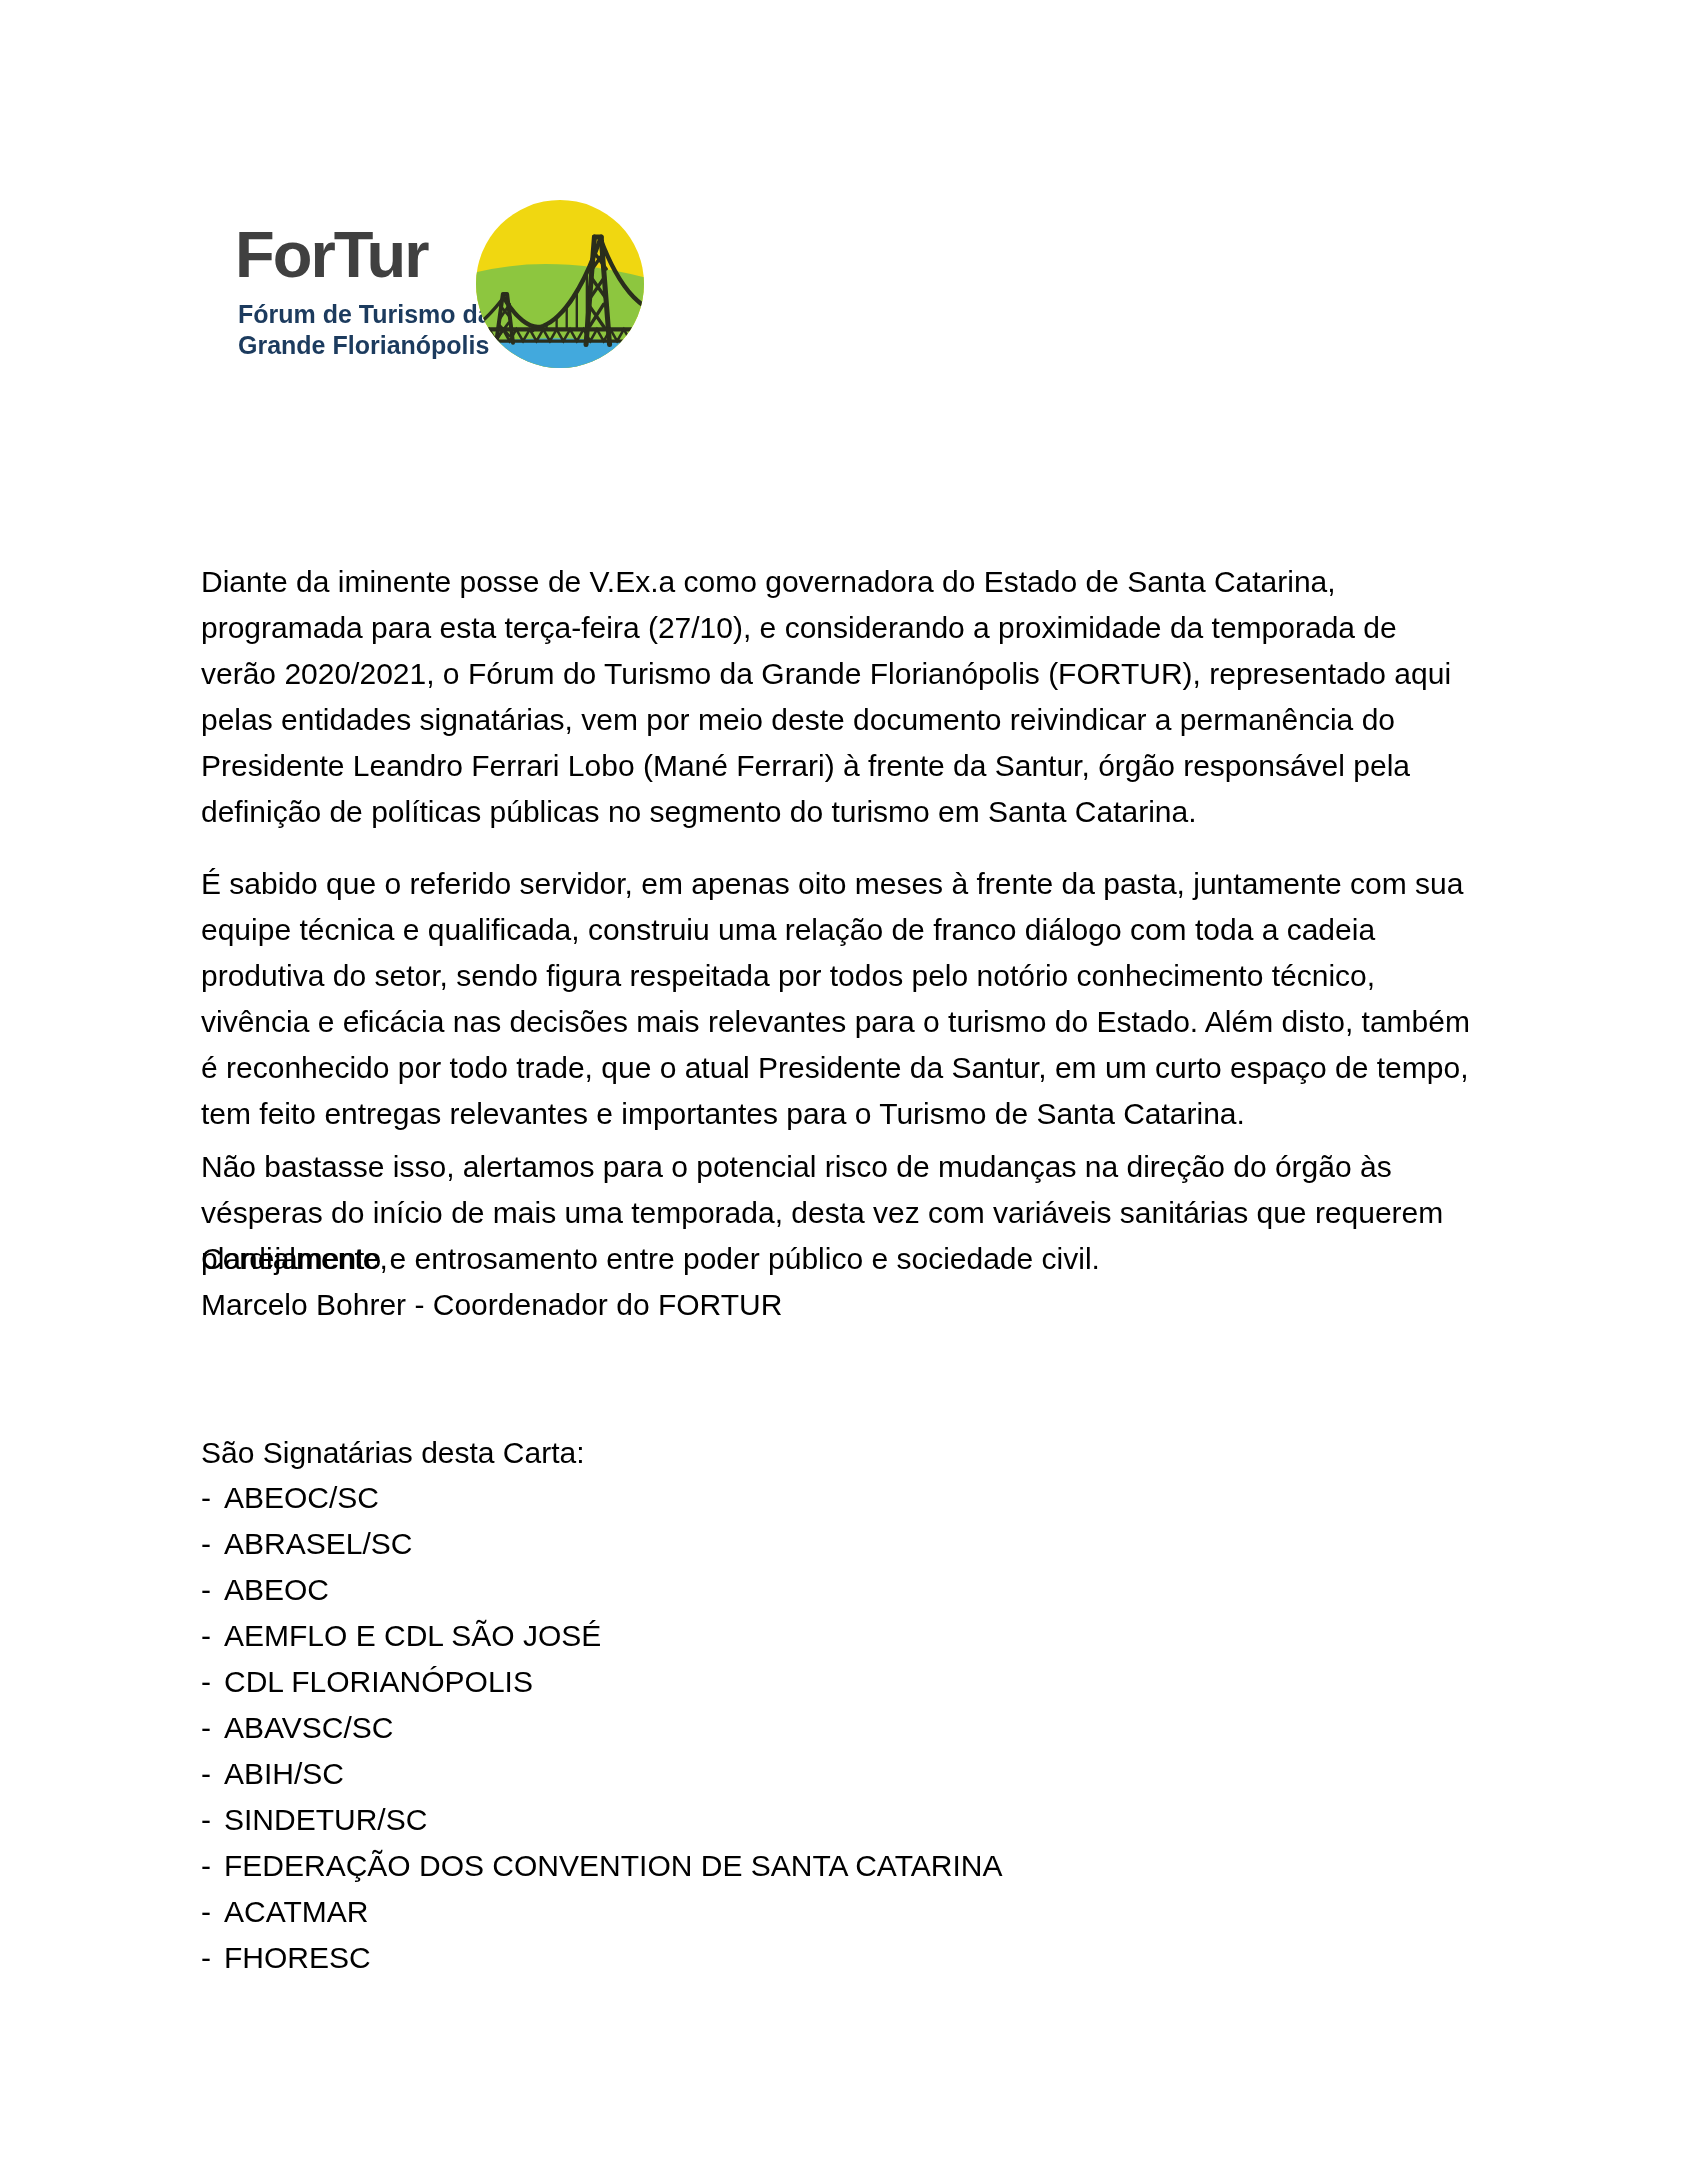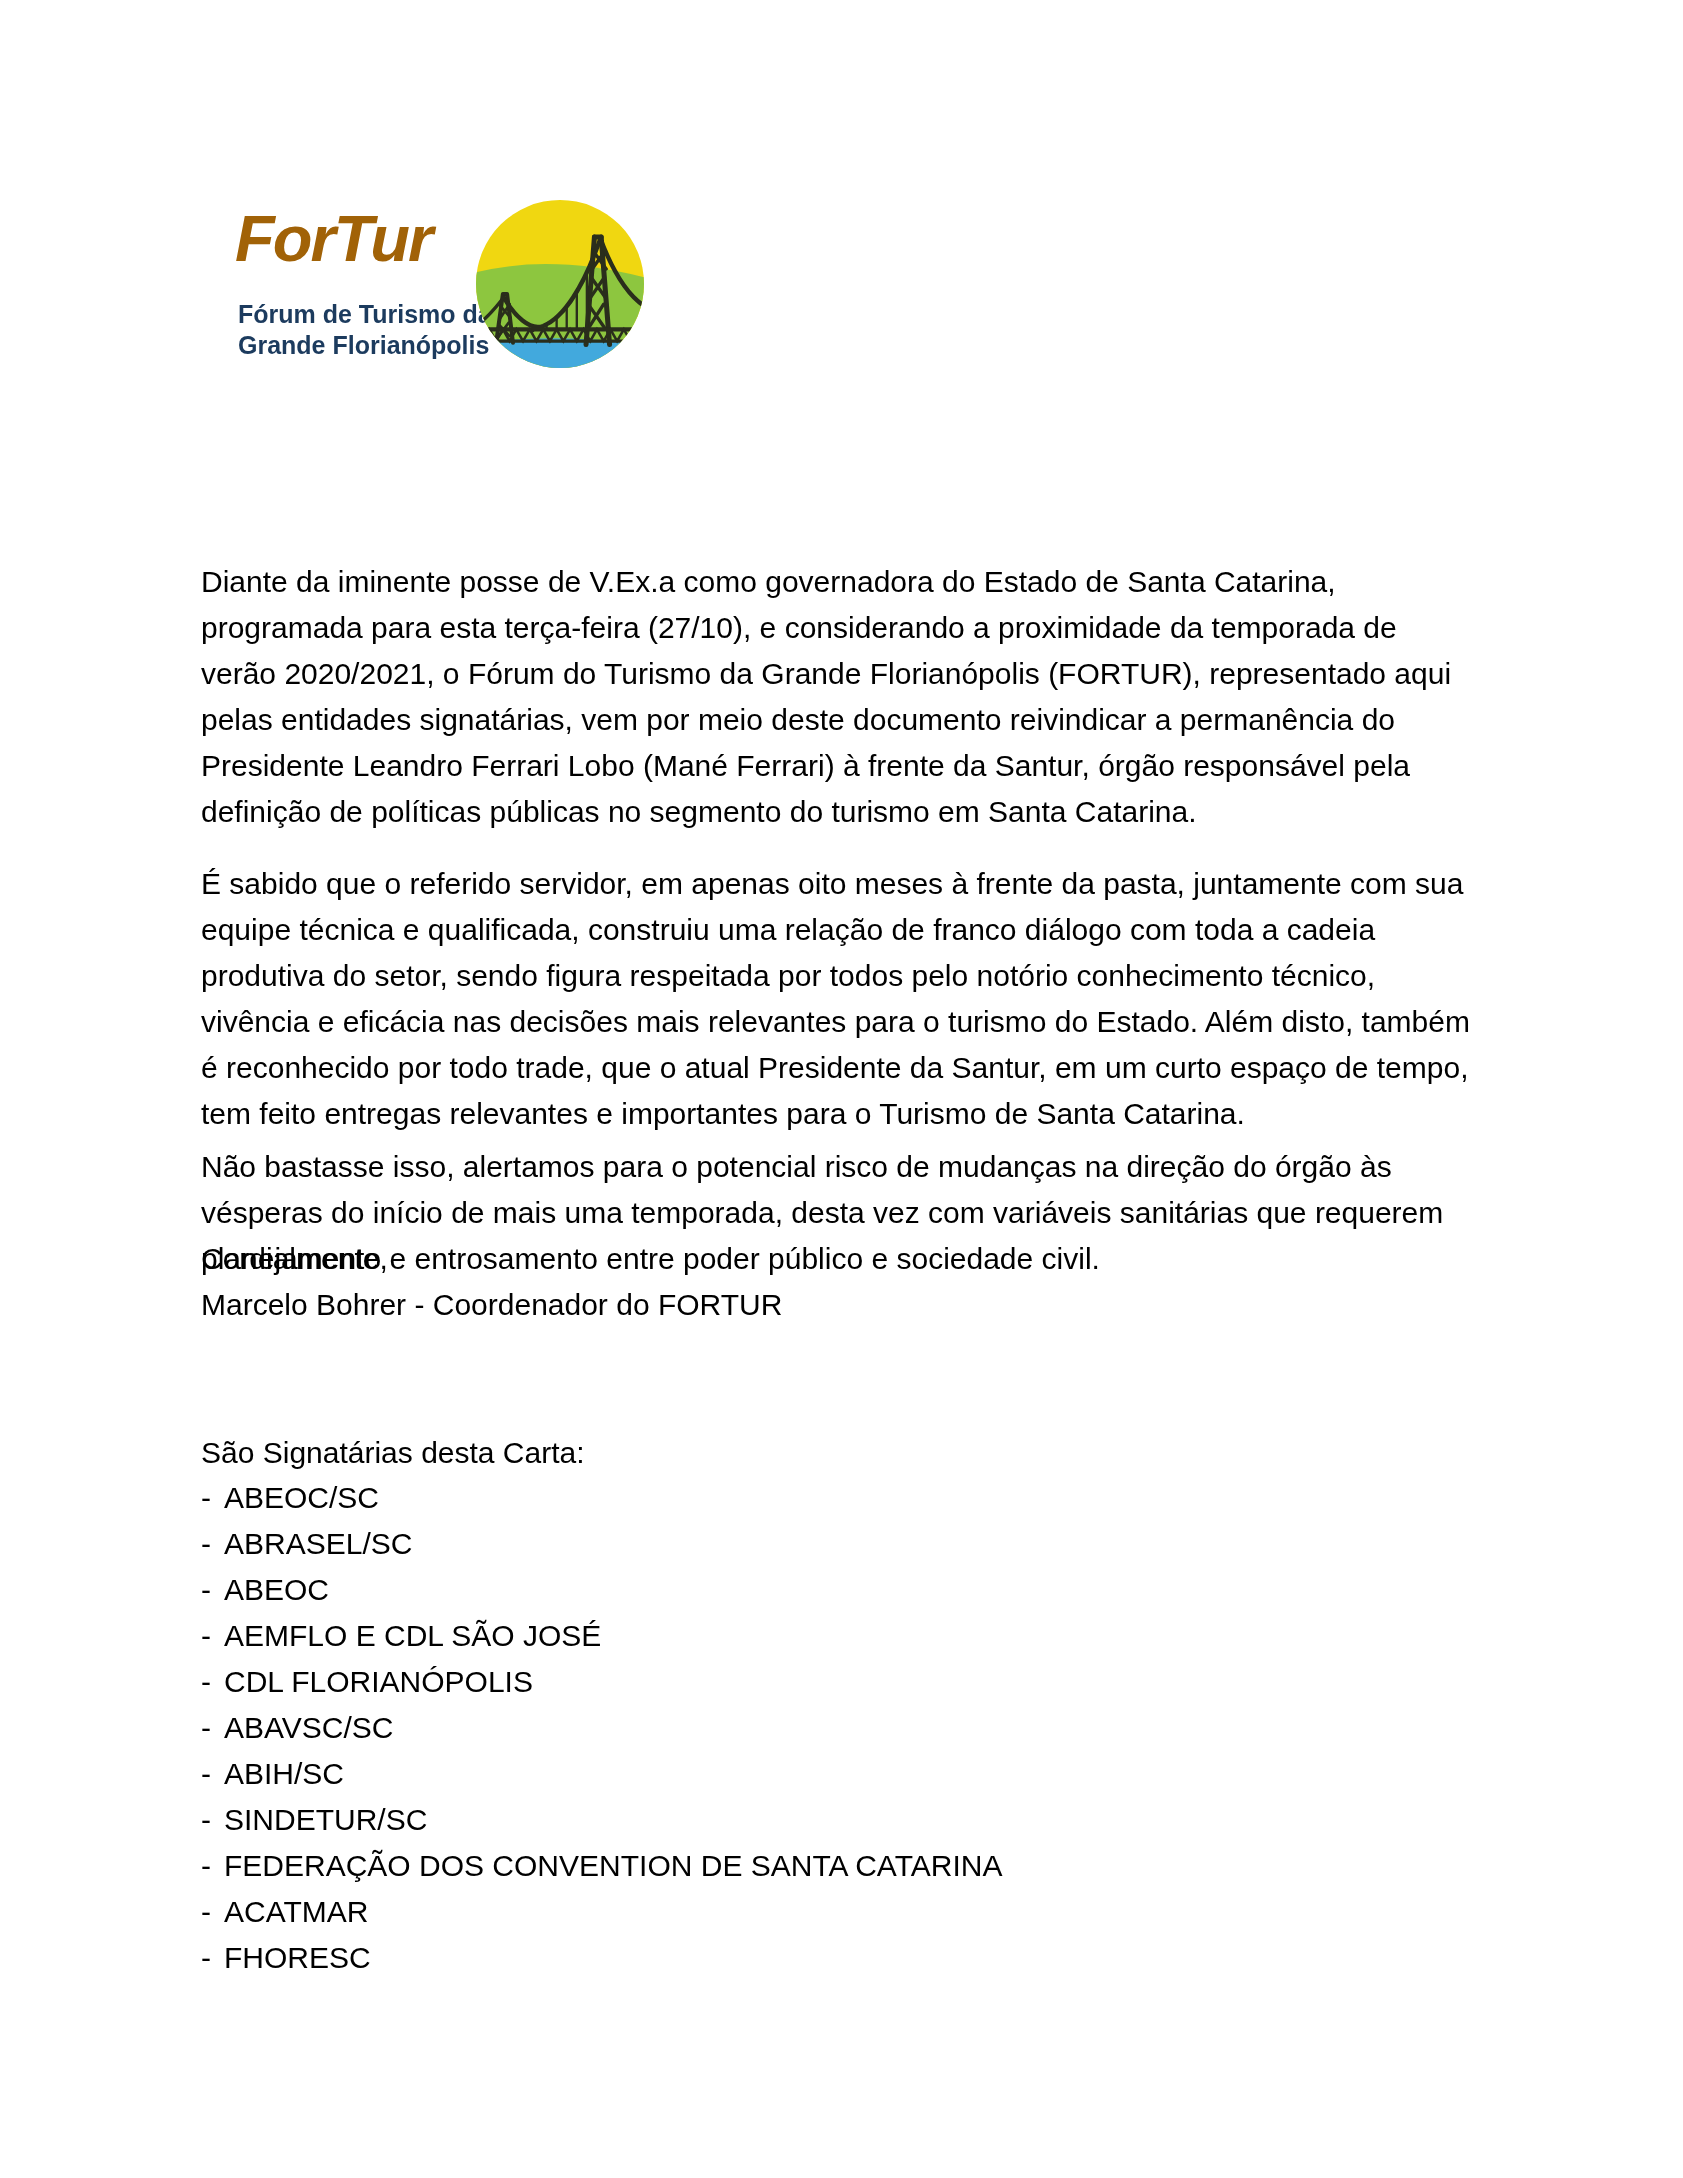--- a/index.html
+++ b/index.html
@@ -6,23 +6,23 @@
   .page {
     position:relative;
     width:1683px; height:2178px;
     background:#ffffff;
     font-family:"Liberation Sans", sans-serif;
     color:#000000;
     overflow:hidden;
   }
   
   .wordmark {
-    position:absolute; left:235px; top:204px;
+    position:absolute; left:235px; top:220px;
     font-weight:bold; font-size:65px; line-height:69px;
-    letter-spacing:-2px; color:#a16207;font-style:italic;
+    letter-spacing:-2px; color:#404040;
   }
   .tagline {
     position:absolute; left:238px; top:299px;
     font-weight:bold; font-size:25px; line-height:31px;
     color:#1c3b5e; letter-spacing:0px;
   }
   .emblem { position:absolute; left:476px; top:200px; width:168px; height:168px; }
   
   .block { position:absolute; left:201px; width:1386px; font-size:30px; line-height:46px; }
   .addressee { top:421px; font-weight:bold; }

